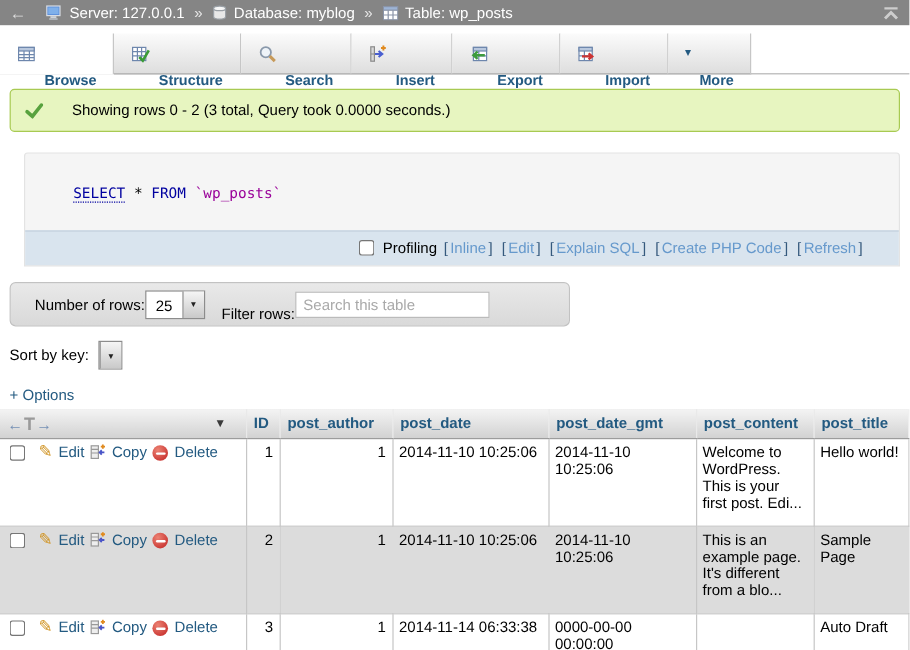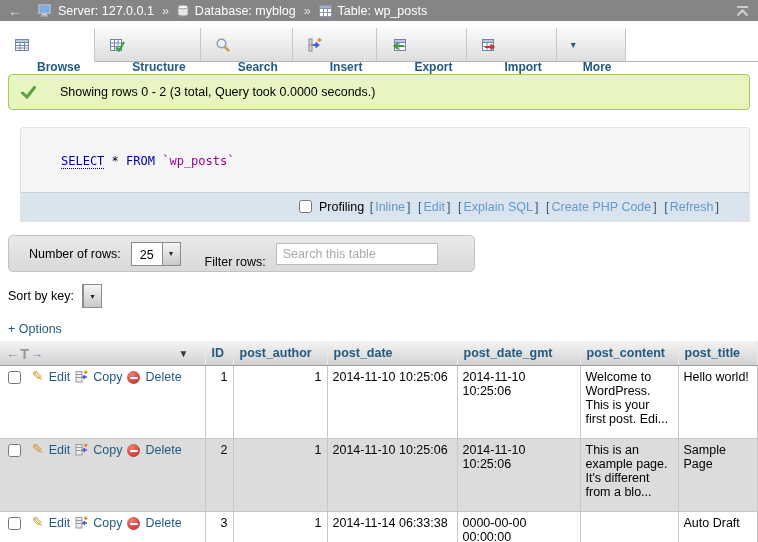--- a/index.html
+++ b/index.html
@@ -30,21 +30,21 @@
   .kw{color:#0000a0;}
   .kw.expl{border-bottom:1px dotted #0000a0;cursor:pointer;}
   .qtable{color:#990099;}
   .tools{background:#d9e4ee;border-top:1px solid #c2d0dc;padding:4px 28px 5px 0;text-align:right;}
   .tools label{color:#000;}
   .tools .br{color:#35597d;margin:0 2px;}
   .tools a{color:#6699cc;text-decoration:none;cursor:pointer;}
   .tools input{vertical-align:-2px;margin-right:4px;}
   
   .rowsbar{margin:13px 0 0 8px;width:445px;height:35px;border:1px solid #c2c2c2;border-radius:5px;
-           background:linear-gradient(#e9e9e9,#d9d9d9);display:flex;align-items:center;padding:0 0 0 20px;gap:10px;}
+           background:linear-gradient(#e9e9e9,#d9d9d9);display:flex;align-items:center;padding:0 0 0 20px;}
   .wsel{display:inline-flex;align-items:stretch;border:1px solid #8c8c8c;background:#fff;height:22px;cursor:pointer;}
   .wsel .val{display:flex;align-items:center;padding:12px 8px;}
   .wsel .btn{width:17px;display:flex;align-items:center;justify-content:center;
              background:linear-gradient(#f5f5f5,#c9c9c9);border-left:1px solid #8c8c8c;font-size:8px;color:#222;}
   .filter-input{width:148px;height:20px;border:1px solid #bbb;padding:0 6px;font-size:12.5px;color:#333;
                 font-family:"Liberation Sans",sans-serif;}
   .filter-input::placeholder{color:#a9a9a9;}
   .sortrow{margin:11px 0 0 8px;display:flex;align-items:center;gap:8px;height:26px;}
   .sortrow .wsel .val{width:200px;}
   .options-link{display:inline-block;margin:13px 0 0 8px;color:#235a81;text-decoration:none;cursor:pointer;}

